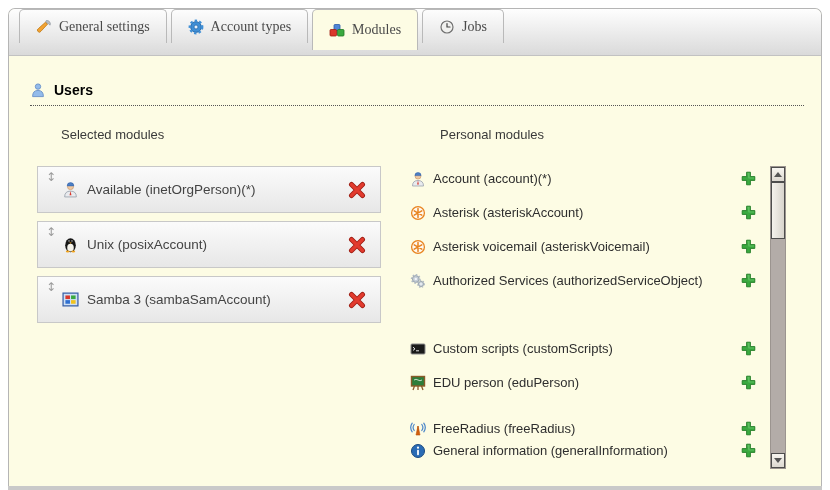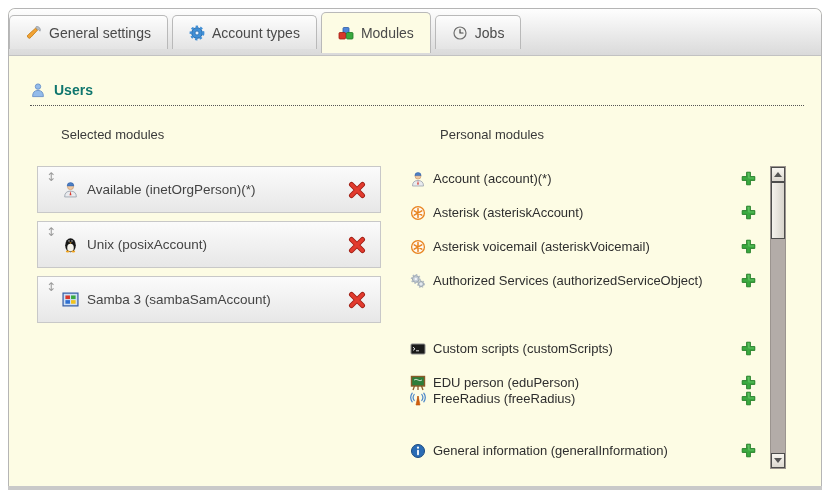--- a/index.html
+++ b/index.html
@@ -16,21 +16,21 @@
   }
   .footer-strip {
     position:absolute; left:8px; top:486px; width:814px; height:4px;
     background:#c9c9c9;
   }
   
   .tabbar {
     position:relative; height:47px;
     background:linear-gradient(#fefefe,#dadada);
     border-bottom:1px solid #c2c2c2;
-    display:flex; align-items:center; 
+    display:flex; align-items:flex-start; padding-left:10px;font-family:Liberation Serif, serif;
   }
   .tab {
     display:flex; align-items:center; gap:7px;
     height:34px; padding:0 16px; margin-right:4px;
     background:linear-gradient(#fdfdfd,#e4e4e4);
     border:1px solid #b9b9b9; border-bottom:none;
     border-radius:5px 5px 0 0;
     font-size:14px; color:#4a4a4a; cursor:pointer; white-space:nowrap;
     position:relative;
   }
@@ -38,21 +38,21 @@
     height:41px; background:#fdfce4; z-index:3; margin-bottom:-1px;
   }
   .ticon { display:inline-flex; width:16px; height:16px; }
   .ticon svg { width:16px; height:16px; }
   
   .content { position:absolute; left:0; top:47px; right:0; bottom:0; }
   .section-head {
     position:absolute; left:21px; top:26px; width:774px;
     display:flex; align-items:center; gap:8px;
     padding-bottom:7px; border-bottom:1px dotted #555;
-    font-size:14px; font-weight:bold; color:#0f766e;
+    font-size:14px; font-weight:bold; color:#000000;
   }
   .section-head svg { width:16px; height:16px; }
   .col-head {
     position:absolute; top:71px; font-size:13px; color:#3a3a3a;margin-left:30px;
   }
   .col-head.left  { left:22px; }
   .col-head.right { left:401px; }
   
   .sel-row {
     position:absolute; left:28px; width:344px; height:47px;
@@ -338,21 +338,21 @@
         </span>
         <span class="lbl">EDU person (eduPerson)</span>
         <span class="add">
           <svg viewBox="0 0 15 15">
               <path d="M5.6 1.2 h3.8 v4.4 h4.4 v3.8 h-4.4 v4.4 h-3.8 v-4.4 h-4.4 v-3.8 h4.4 z" fill="#3aa93f" stroke="#1f7a24" stroke-width=".9"></path>
               <path d="M6.4 2 h2.2 v4.4 h4.4 v1.2 h-5.6 z" fill="#6cc96f" opacity=".7"></path>
             </svg>
         </span>
       </div>
 
-      <div class="av-row" style="top:335px">
+      <div class="av-row" style="top:365px">
         <span class="micon">
           <svg viewBox="0 0 16 16">
               <path d="M8 5 L6 14 h4 z" fill="#e06a10" stroke="#b84e08" stroke-width=".6"></path>
               <path d="M8 5 v9" stroke="#b84e08" stroke-width=".8"></path>
               <path d="M4.2 3.5 a5 5 0 0 0 0 6" fill="none" stroke="#4a86c8" stroke-width="1.2" stroke-linecap="round"></path>
               <path d="M2.2 2.2 a7.5 7.5 0 0 0 0 8.6" fill="none" stroke="#4a86c8" stroke-width="1.2" stroke-linecap="round"></path>
               <path d="M11.8 3.5 a5 5 0 0 1 0 6" fill="none" stroke="#4a86c8" stroke-width="1.2" stroke-linecap="round"></path>
               <path d="M13.8 2.2 a7.5 7.5 0 0 1 0 8.6" fill="none" stroke="#4a86c8" stroke-width="1.2" stroke-linecap="round"></path>
             </svg>
         </span>

